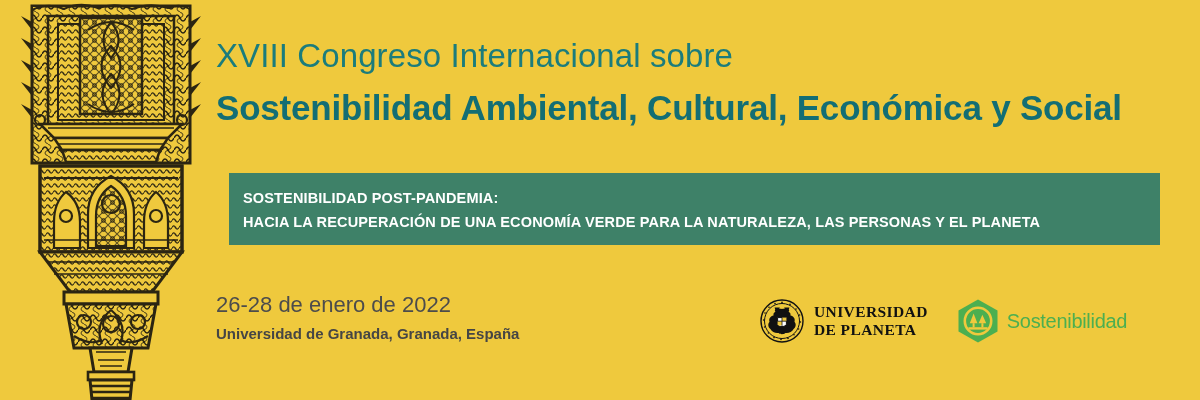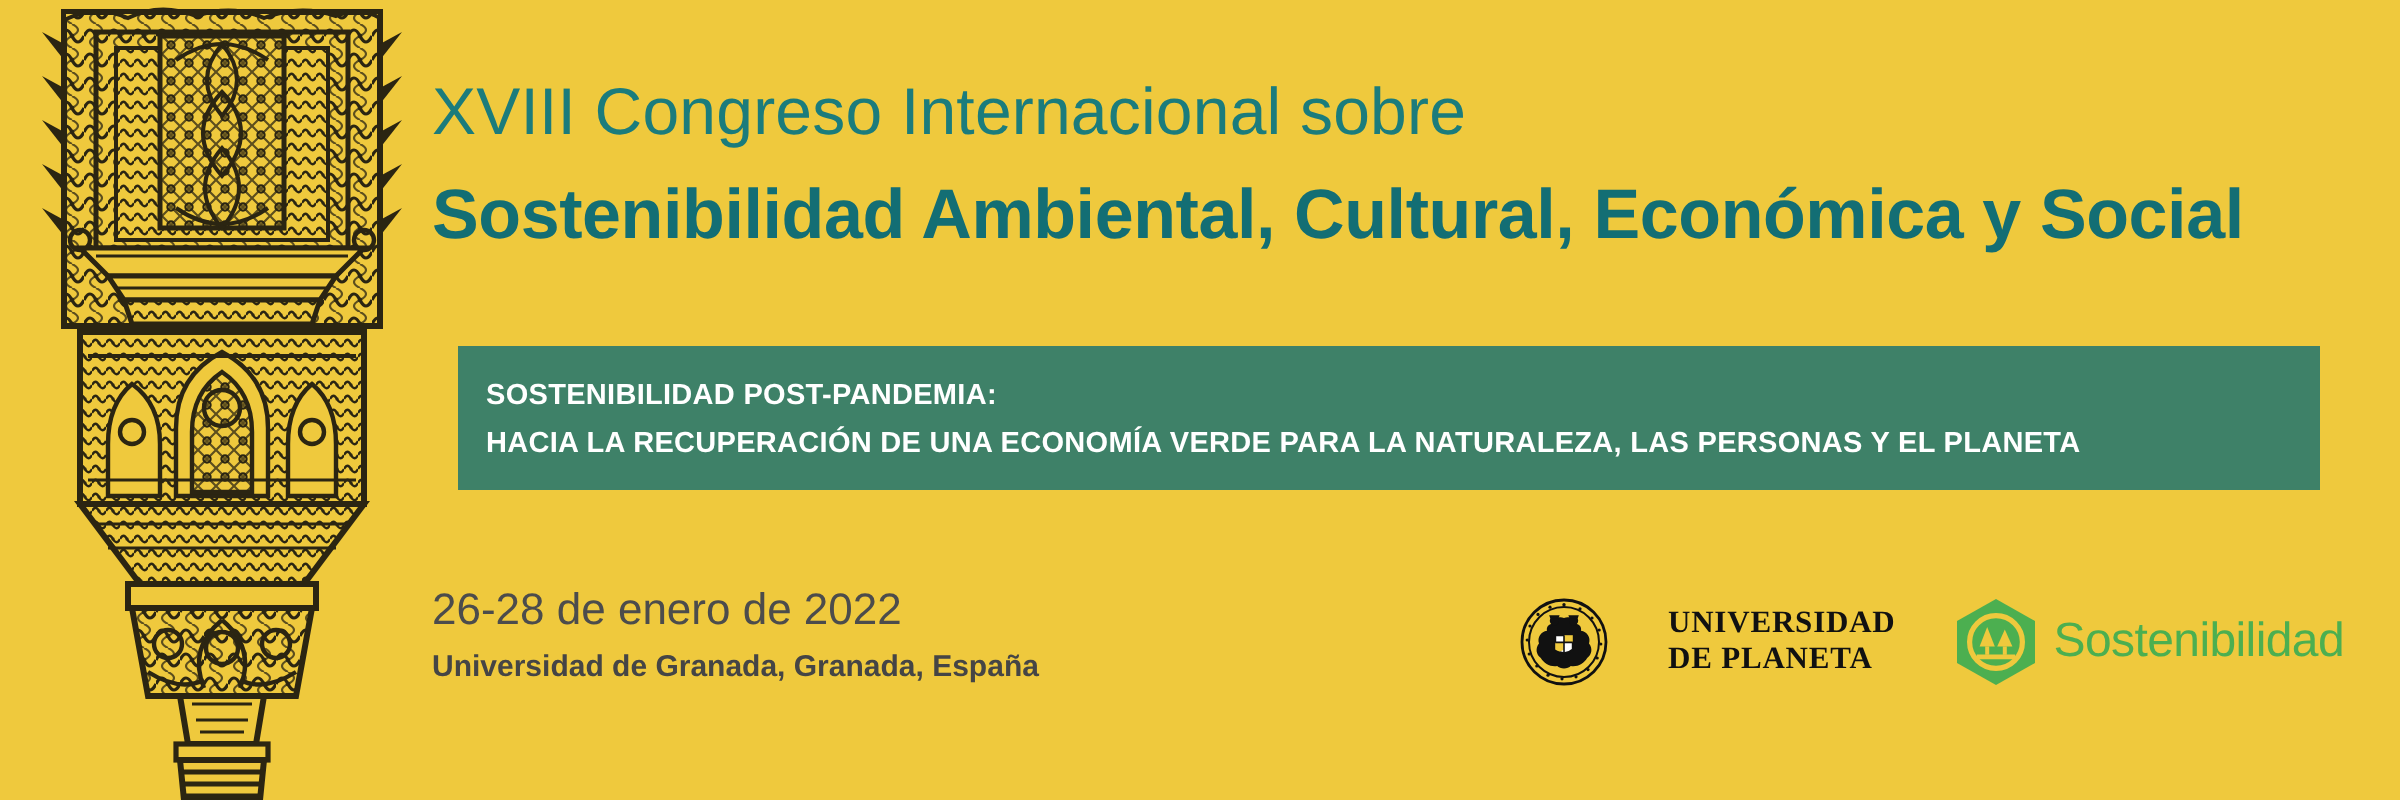--- a/index.html
+++ b/index.html
@@ -101,21 +101,20 @@
   #logos {
     position: absolute;
     left: 760px;
     top: 298px;
     display: flex;
     align-items: center;
   }
   #ugr-logo {
     display: flex;
     align-items: center;
-    gap: 20px;
   }
   #ugr-crest { display: block; }
   #ugr-wordmark {
     margin-left: 10px;
     font-family: "Liberation Serif", serif;
     color: #111111;
     font-size: 15.5px;
     font-weight: 700;
     letter-spacing: 0.4px;
     line-height: 18px;
@@ -124,21 +123,21 @@
 
   #sost-logo {
     display: flex;
     align-items: center;
     margin-left: 28px;
   }
   #sost-mark { display: block; }
   #sost-wordmark {
     margin-left: 7px;
     color: #4CAF50;
-    font-size: 24px;
+    font-size: 20px;
     font-weight: 400;
     letter-spacing: -0.3px;
     white-space: nowrap;
   }
 </style>
 </head>
 <body>
 
 <div id="banner">
 

